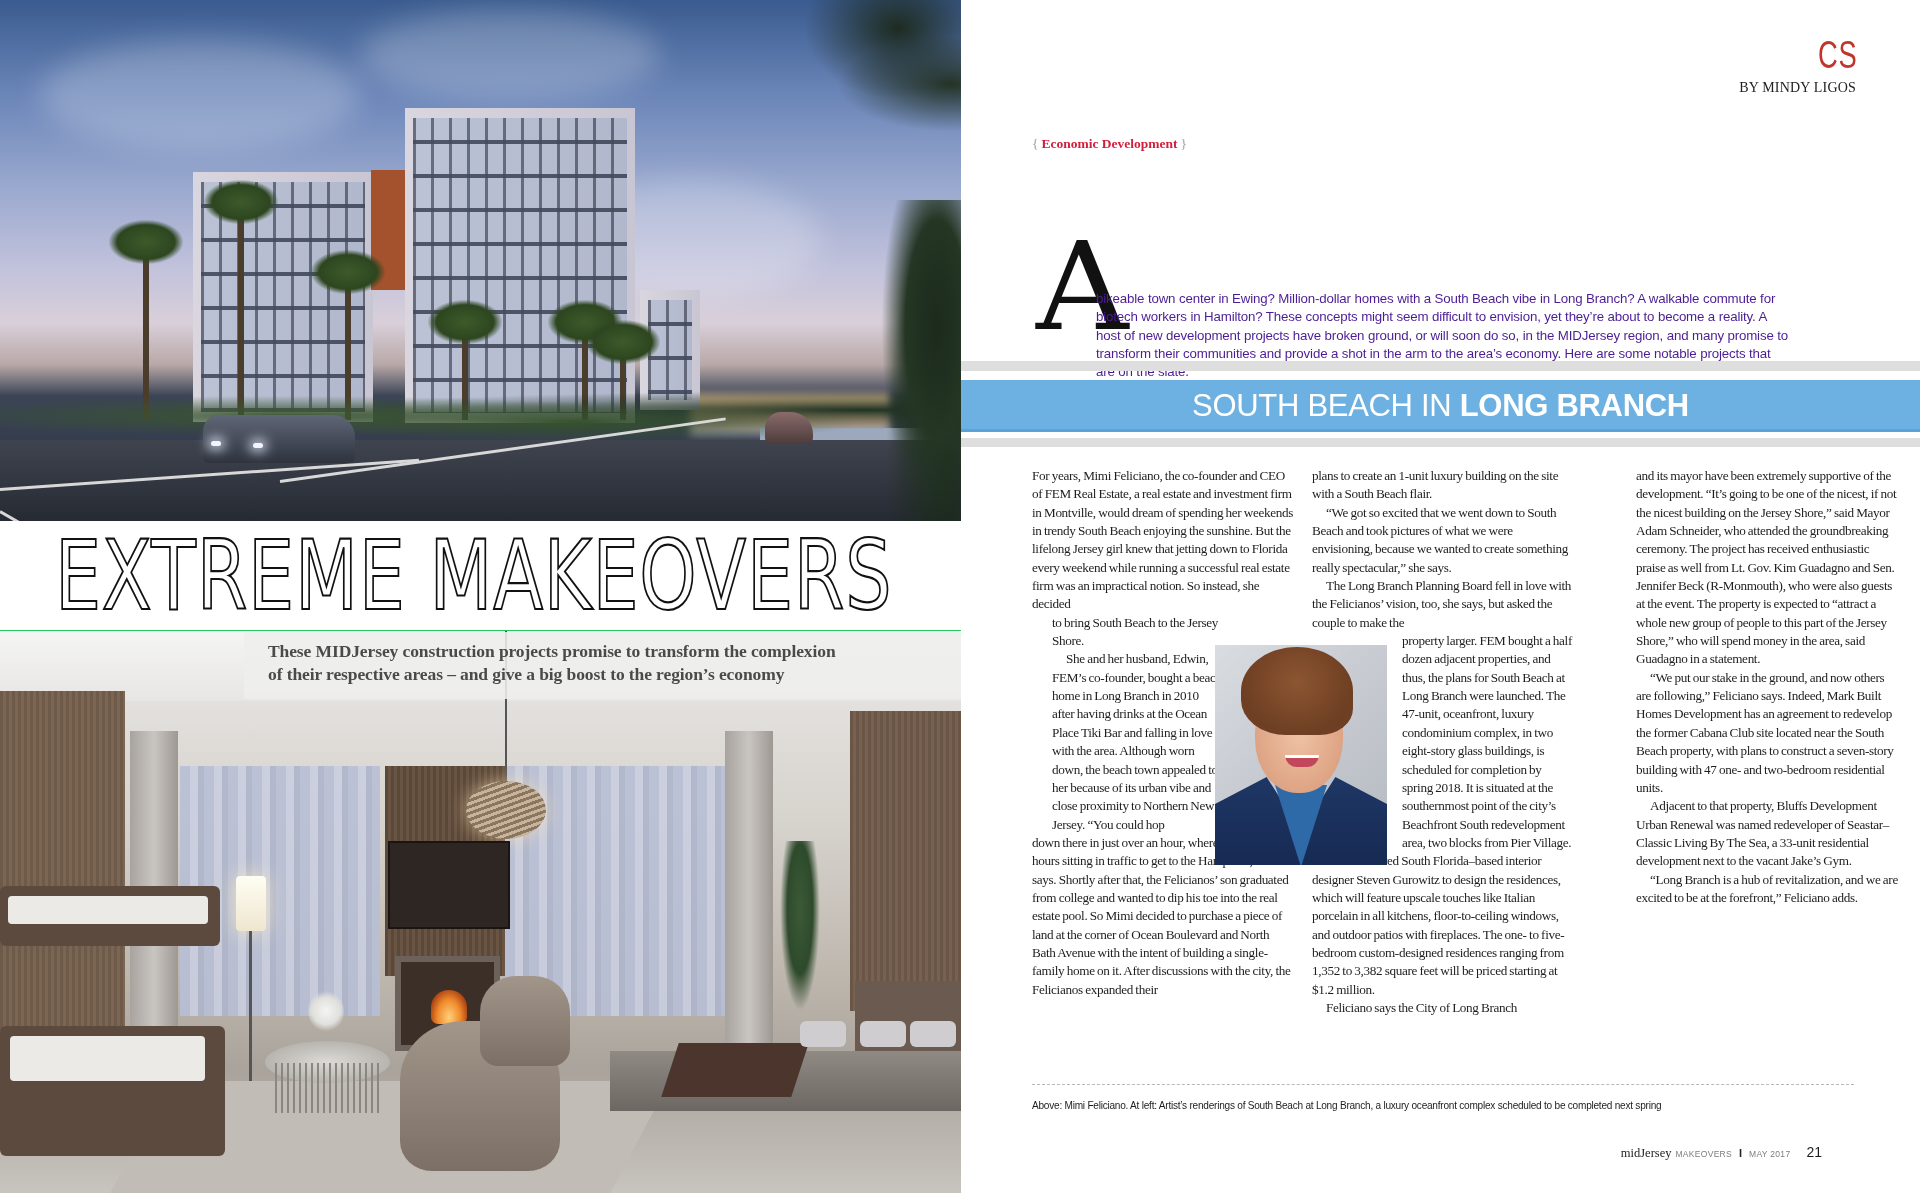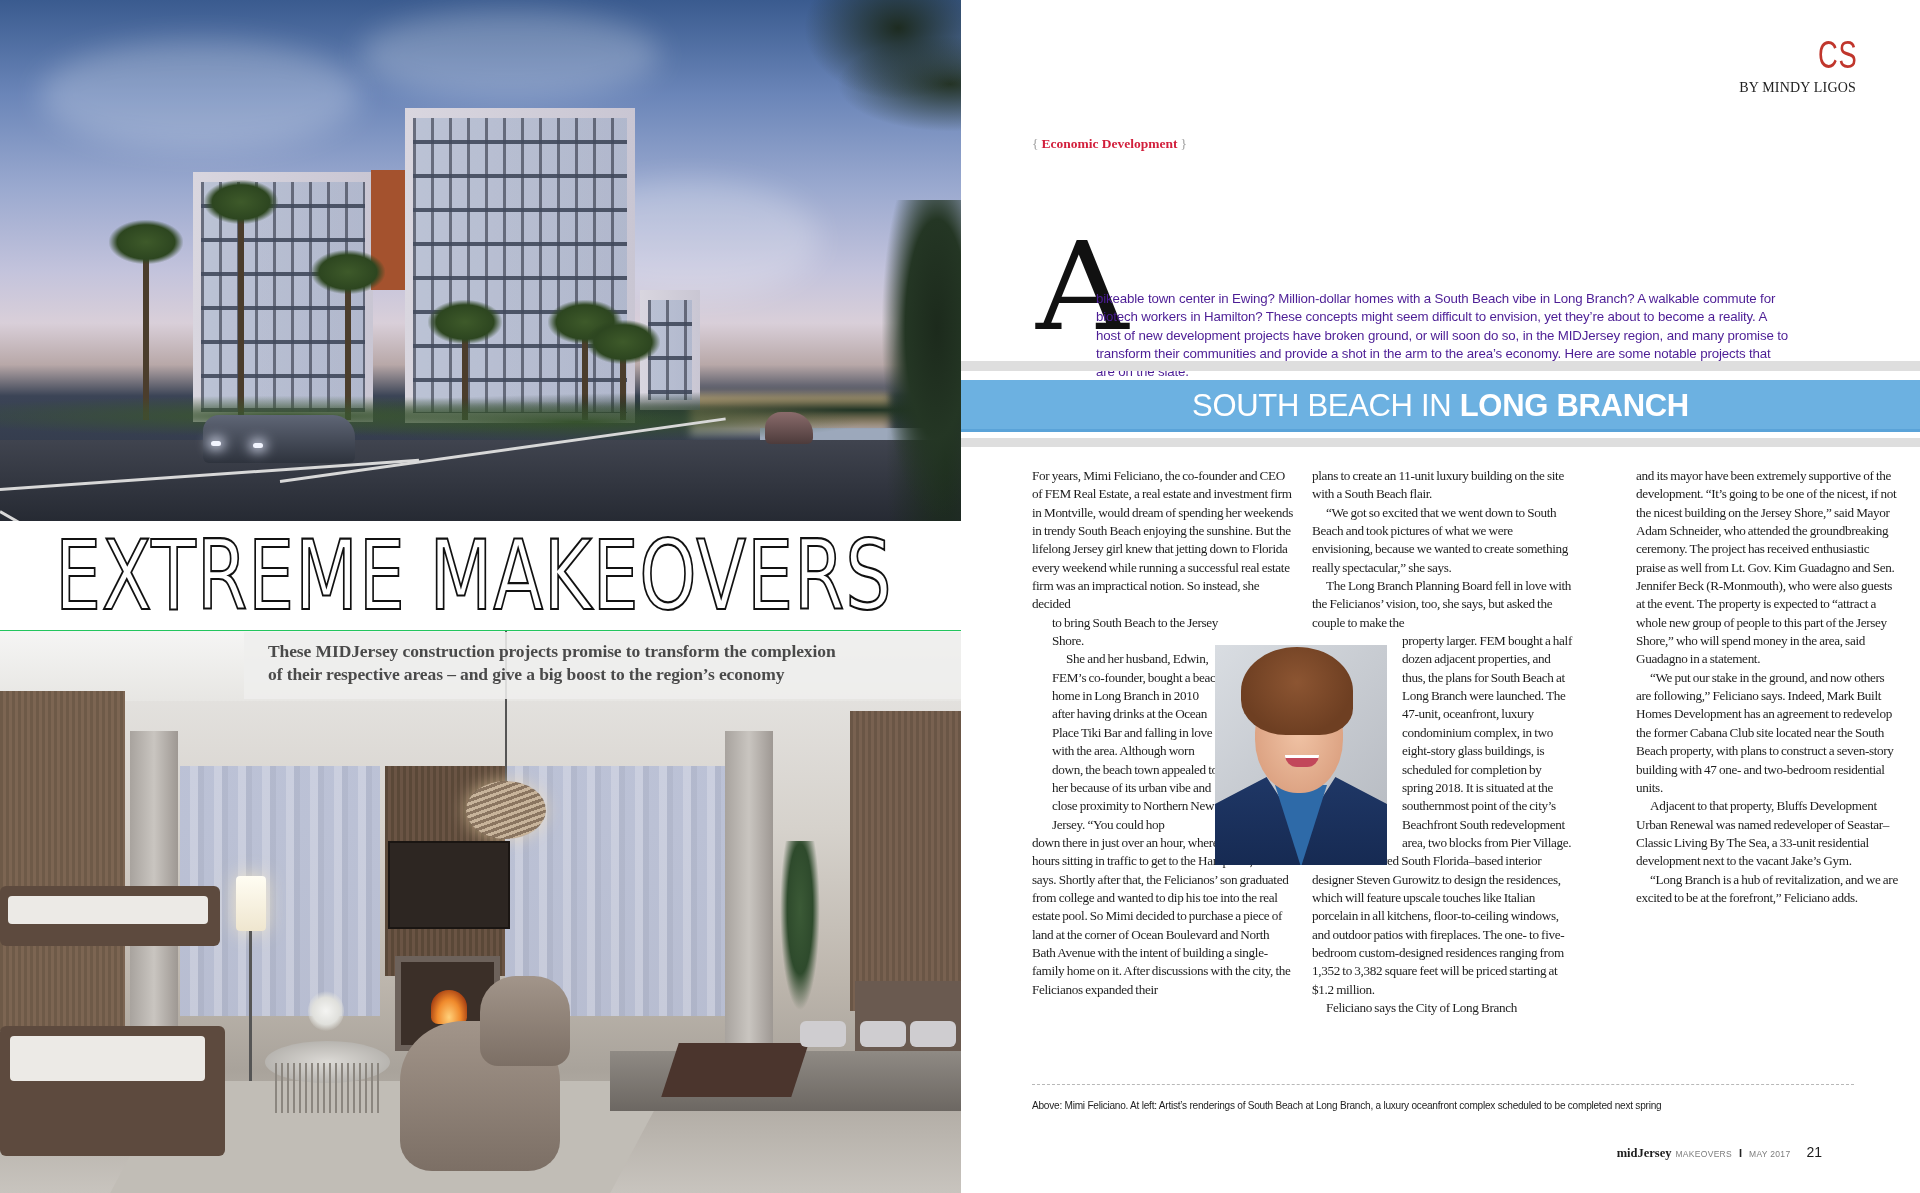--- a/index.html
+++ b/index.html
@@ -174,21 +174,21 @@
   .portrait .blouse { position: absolute; left: 60px; top: 140px; width: 52px; height: 82px; background: #2e6aa8; clip-path: polygon(0 0, 100% 0, 50% 100%); }
 
   .caption-rule { position: absolute; left: 1032px; top: 1084px; width: 822px; height: 0; border-top: 1.5px dashed #b8b8b8; }
   .caption {
     position: absolute; left: 1032px; top: 1099px;
     font-family: "Liberation Sans", sans-serif; font-size: 10.5px; color: #1d1d1d; letter-spacing: -0.25px;
     transform: scaleX(0.96); transform-origin: left top; white-space: nowrap;
   }
 
   .folio { position: absolute; right: 98px; top: 1144px; font-family: "Liberation Sans", sans-serif; white-space: nowrap; display: flex; align-items: baseline; gap: 4px; }
-  .folio .pub { font-family: "Liberation Serif", serif; font-weight: bold; font-size: 12.5px; color: #1d1d1d; }
+  .folio .pub { font-family: "Liberation Serif", serif; font-weight: normal; font-size: 12.5px; color: #1d1d1d; }
   .folio .pub-sub { font-size: 8.5px; color: #7d7d7d; letter-spacing: 0.3px; }
   .folio .sep { font-size: 11px; color: #222; font-weight: bold; margin: 0 3px; }
   .folio .issue { font-size: 8.5px; color: #7d7d7d; letter-spacing: 0.3px; }
   .folio .page-num { font-size: 14px; color: #1d1d1d; margin-left: 12px; }
 </style>
 </head>
 <body>
 
 <div class="left-page">
 
@@ -300,21 +300,21 @@
 <div class="gray-bar-bottom"></div>
 
 <div class="col col-1">
   <p>For years, Mimi Feliciano, the co-founder and CEO of FEM Real Estate, a real estate and investment firm in Montville, would dream of spending her weekends in trendy South Beach enjoying the sunshine. But the lifelong Jersey girl knew that jetting down to Florida every weekend while running a successful real estate firm was an impractical notion. So instead, she decided</p>
   <p class="wrap-narrow">to bring South Beach to the Jersey Shore.</p>
   <p class="wrap-narrow indent">She and her husband, Edwin, FEM’s co-founder, bought a beach home in Long Branch in 2010 after having drinks at the Ocean Place Tiki Bar and falling in love with the area. Although worn down, the beach town appealed to her because of its urban vibe and close proximity to Northern New Jersey. “You could hop</p>
   <p>down there in just over an hour, whereas it takes five hours sitting in traffic to get to the Hamptons,” she says. Shortly after that, the Felicianos’ son graduated from college and wanted to dip his toe into the real estate pool. So Mimi decided to purchase a piece of land at the corner of Ocean Boulevard and North Bath Avenue with the intent of building a single-family home on it. After discussions with the city, the Felicianos expanded their</p>
 </div>
 
 <div class="col col-2">
-  <p>plans to create an 11-unit luxury building on the site with a South Beach flair.</p>
+  <p>plans to create an 1-unit luxury building on the site with a South Beach flair.</p>
   <p class="indent">“We got so excited that we went down to South Beach and took pictures of what we were envisioning, because we wanted to create something really spectacular,” she says.</p>
   <p class="indent">The Long Branch Planning Board fell in love with the Felicianos’ vision, too, she says, but asked the couple to make the</p>
   <p class="wrap-narrow">property larger. FEM bought a half dozen adjacent properties, and thus, the plans for South Beach at Long Branch were launched. The 47-unit, oceanfront, luxury condominium complex, in two eight-story glass buildings, is scheduled for completion by spring 2018. It is situated at the southernmost point of the city’s Beachfront South redevelopment area, two blocks from Pier Village.</p>
   <p class="indent">FEM has hired South Florida–based interior designer Steven Gurowitz to design the residences, which will feature upscale touches like Italian porcelain in all kitchens, floor-to-ceiling windows, and outdoor patios with fireplaces. The one- to five-bedroom custom-designed residences ranging from 1,352 to 3,382 square feet will be priced starting at $1.2 million.</p>
   <p class="indent">Feliciano says the City of Long Branch</p>
 </div>
 
 <div class="col col-3">
   <p>and its mayor have been extremely supportive of the development. “It’s going to be one of the nicest, if not the nicest building on the Jersey Shore,” said Mayor Adam Schneider, who attended the groundbreaking ceremony. The project has received enthusiastic praise as well from Lt. Gov. Kim Guadagno and Sen. Jennifer Beck (R-Monmouth), who were also guests at the event. The property is expected to “attract a whole new group of people to this part of the Jersey Shore,” who will spend money in the area, said Guadagno in a statement.</p>
   <p class="indent">“We put our stake in the ground, and now others are following,” Feliciano says. Indeed, Mark Built Homes Development has an agreement to redevelop the former Cabana Club site located near the South Beach property, with plans to construct a seven-story building with 47 one- and two-bedroom residential units.</p>

